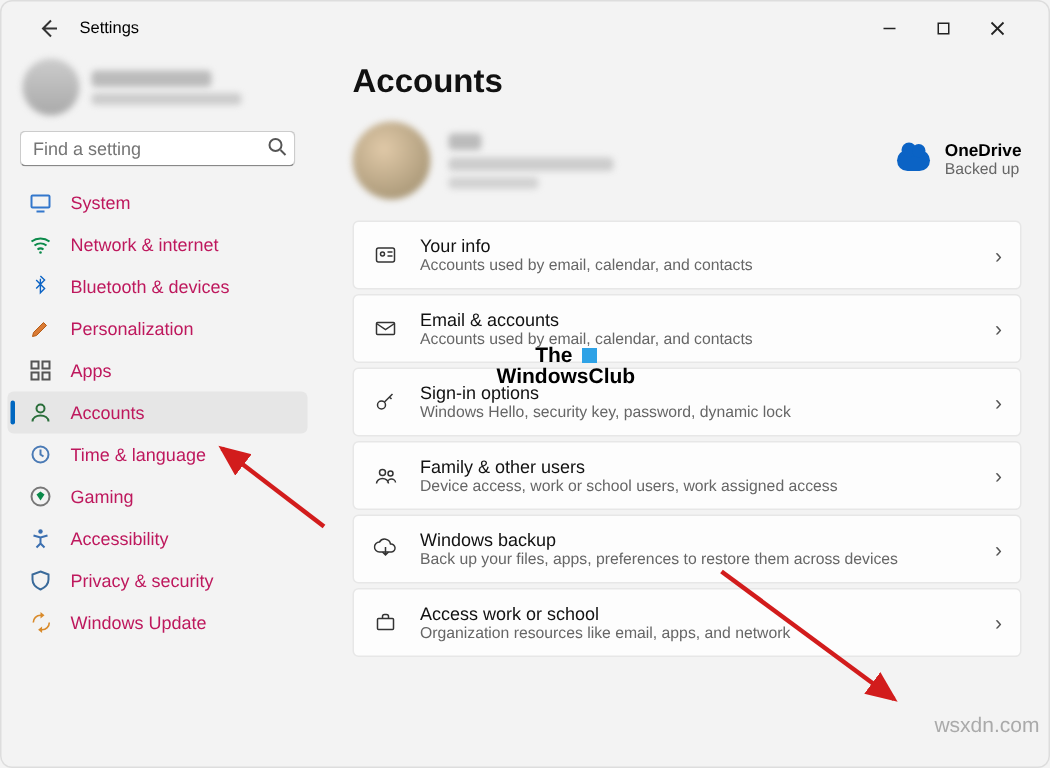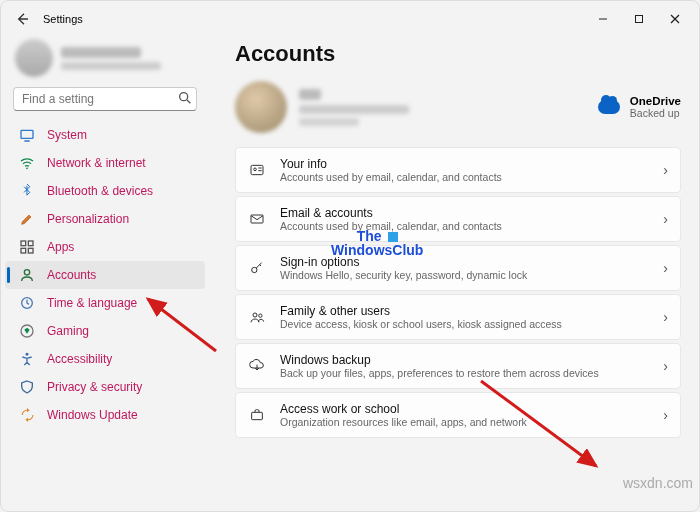--- a/index.html
+++ b/index.html
@@ -1,17 +1,17 @@
 <!DOCTYPE html>
 <html><head>
 <meta charset="utf-8">
 <style>
   * { box-sizing: border-box; margin: 0; padding: 0; font-family: "Segoe UI", Arial, sans-serif; }
   body { width: 700px; height: 512px; background: #f3f3f3; overflow: hidden; position: relative; border: 1px solid #ddd; border-radius: 8px; }
-  .titlebar { display: flex; align-items: center; height: 36px; padding: 0 6px; }
+  .titlebar { display: flex; align-items: center; height: 36px; padding: 0 16px; }
   .back-btn { width: 30px; height: 30px; display: flex; align-items: center; justify-content: center; font-size: 13px; cursor: pointer; }
   .title { font-size: 11px; margin-left: 6px; }
   .win-controls { margin-left: auto; display: flex; }
   .win-btn { width: 36px; height: 28px; display: flex; align-items: center; justify-content: center; font-size: 12px; cursor: pointer; }
   .layout { display: flex; height: calc(100% - 36px); }
   .sidebar { width: 208px; padding: 0 4px; }
   .profile { display: flex; align-items: center; padding: 6px 10px 8px 10px; height: 44px; }
   .avatar { width: 38px; height: 38px; border-radius: 50%; background: linear-gradient(#ccc,#aaa); filter: blur(2px); }
   .profile-text { margin-left: 8px; }
   .pname { width: 80px; height: 11px; background: #bbb; border-radius: 3px; filter: blur(2px); margin-bottom: 4px;}
@@ -39,21 +39,21 @@
   .cloud::after { content:""; position:absolute; right:3px; top:-4px; width:9px; height:9px; background:#0b63c5; border-radius:50%; }
   .od-text .od-title { font-size: 11.5px; font-weight: 600; }
   .od-text .od-sub { font-size: 10.5px; color: #666; }
   .cards { display: flex; flex-direction: column; gap: 3px; }
   .card { display: flex; align-items: center; background: #fdfdfd; border: 1px solid #e7e7e7; border-radius: 4px; height: 46px; padding: 0 12px; cursor: pointer; }
   .card .cicon { width: 18px; height: 18px; margin-right: 14px; display: flex; align-items: center; justify-content: center; color: #222; }
   .card .ctext { flex: 1; }
   .card .ctitle { font-size: 12px; color: #111; }
   .card .csub { font-size: 10.5px; color: #666; }
   .card .chev { font-size: 14px; color: #555; }
-  .watermark { position: absolute; left: 330px; top: 228px; font-size: 14px; font-weight: 600; color: #1d4ed8; line-height: 1; text-align: center; pointer-events: none; }
+  .watermark { position: absolute; left: 330px; top: 228px; font-size: 14px; font-weight: 600; color: #000000; line-height: 1; text-align: center; pointer-events: none; }
   .watermark .sq { display:inline-block; width:10px; height:10px; background:#2ea2e6; vertical-align: middle; margin-left:6px;}
   .arrow { position: absolute; pointer-events: none; }
   .footer-cred { position: absolute; right: 6px; bottom: 20px; font-size: 14px; color: #aaa; }
   svg.icon { width: 16px; height: 16px; }
 </style>
 </head>
 <body>
 
 <div class="titlebar">
   <div class="back-btn">
@@ -263,21 +263,21 @@
       <div class="card">
         <span class="cicon">
             <svg class="icon" viewBox="0 0 24 24">
               <circle cx="9" cy="9" r="3" fill="none" stroke="#333" stroke-width="1.5"></circle>
               <circle cx="17" cy="10" r="2.5" fill="none" stroke="#333" stroke-width="1.5"></circle>
               <path d="M3 20c0-3 3-5 6-5s6 2 6 5M14 19c0-2 2-3.5 4-3.5s4 1.5 4 3.5" fill="none" stroke="#333" stroke-width="1.5"></path>
             </svg>
           </span>
         <div class="ctext">
             <div class="ctitle">Family &amp; other users</div>
-            <div class="csub">Device access, kiosk or school users, kiosk assigned access</div>
+            <div class="csub">Device access, work or school users, work assigned access</div>
           </div>
         <span class="chev">›</span>
       </div>
       <div class="card">
         <span class="cicon">
             <svg class="icon" viewBox="0 0 24 24">
               <path d="M6 15a5 5 0 010-10 6 6 0 0111 2 4 4 0 011 8H6z" fill="none" stroke="#333" stroke-width="1.5"></path>
               <path d="M12 10v8m-3-3l3 3 3-3" fill="none" stroke="#333" stroke-width="1.5"></path>
             </svg>
           </span>

